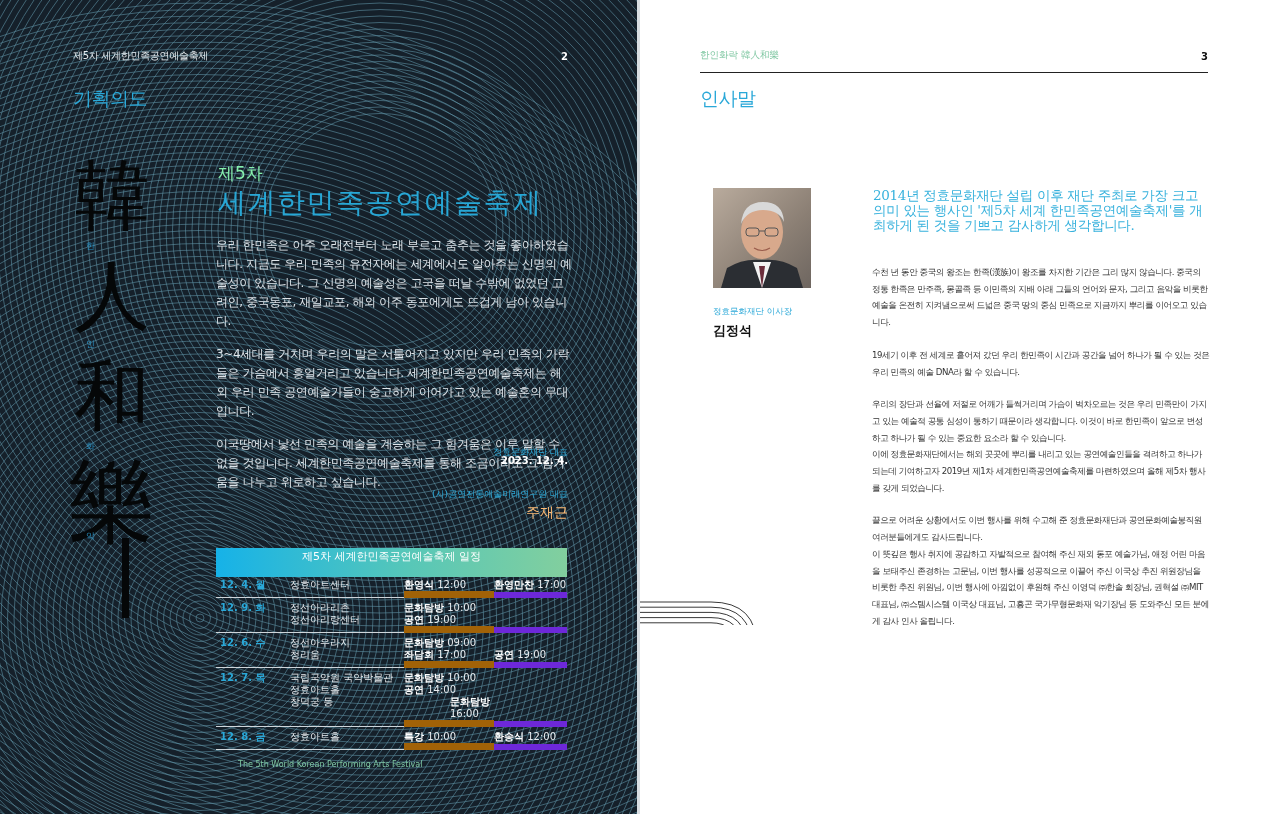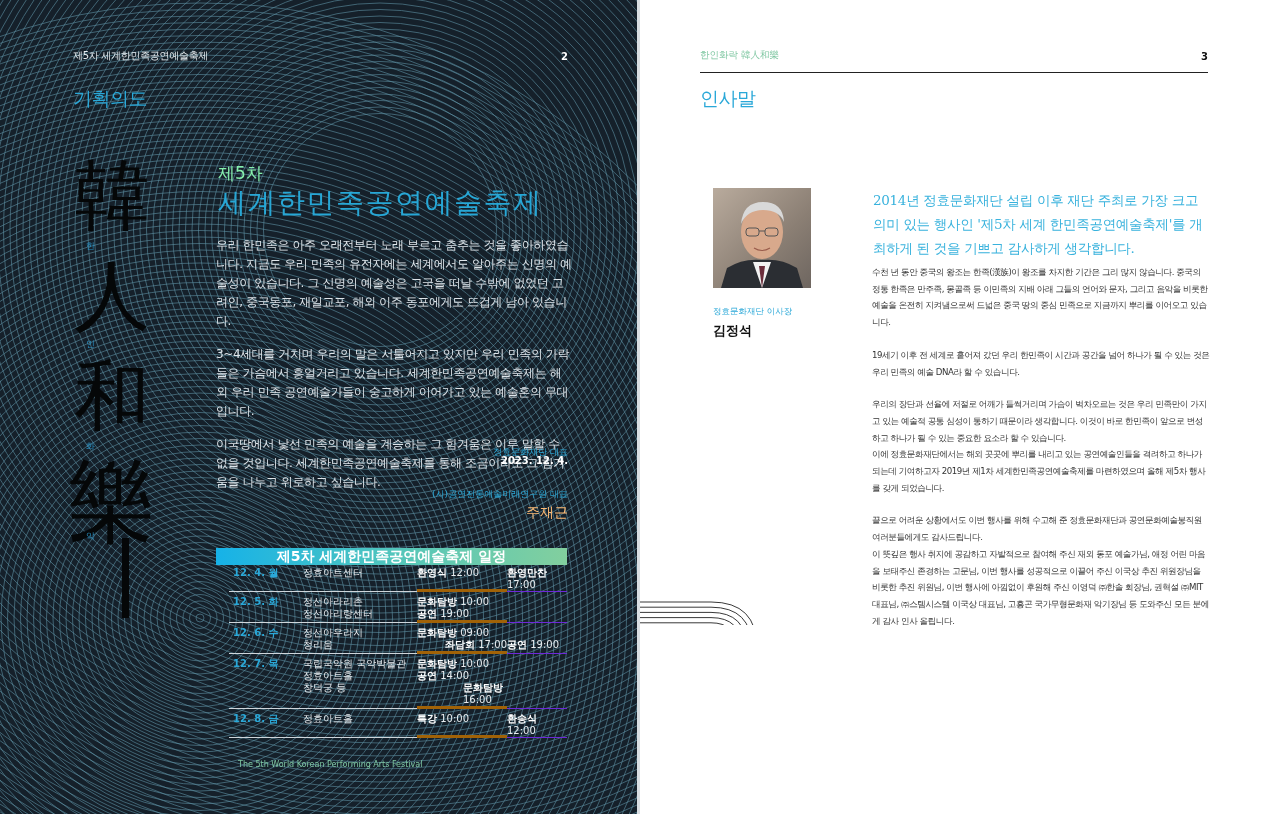--- a/index.html
+++ b/index.html
@@ -22,42 +22,42 @@
   .edition { left:218px; top:162px; font-size:17px; color:#86efac; }
   .festival-title { left:218px; top:184px; font-size:28px; color:#27a7d6; font-family:"DejaVu Serif",serif; letter-spacing:1.5px; }
   .body-left { left:216px; top:236px; width:356px; font-size:12px; color:#dfe5ea; line-height:19px; letter-spacing:-0.4px; }
   .body-left p { margin:0 0 14px 0; }
   .sign-date { right:72px; top:455px; font-size:10px; color:#ffffff; font-weight:bold; text-align:right; }
   .sign-org1 { right:72px; top:446px; font-size:9px; color:#2aa8d8; text-align:right; }
   .sign-org2 { right:72px; top:488px; font-size:9px; color:#2aa8d8; text-align:right; }
   .sign-name { right:72px; top:504px; font-size:14px; color:#fdba74; text-align:right; }
 
   .schedule { left:216px; top:548px; width:351px; }
-  .sched-head { height:17px; background:linear-gradient(90deg,#16b2e8 0%,#57c7b8 55%,#82cf9e 100%);
-                color:#fff; font-size:14px; text-align:center; line-height:17px; font-weight:bold; }
-  .sched-row { display:flex; position:relative; font-size:10px; color:#e8ecef; padding:2px 0 2px 0;margin-left:13px; }
+  .sched-head { height:29px; background:linear-gradient(90deg,#16b2e8 0%,#57c7b8 55%,#82cf9e 100%);
+                color:#fff; font-size:11px; text-align:center; line-height:17px; font-weight:normal; }
+  .sched-row { display:flex; position:relative; font-size:10px; color:#e8ecef; padding:2px 0 2px 0; }
   .sched-row .date { width:62px; color:#2aa8d8; font-weight:bold; padding-left:4px; border-bottom:1px solid #cfd6db; }
   .sched-row .venue { width:114px; line-height:12px; padding-left:8px; border-bottom:1px solid #cfd6db; }
-  .sched-row .ev1 { width:90px; line-height:12px; border-bottom:3px solid #a16207; }
-  .sched-row .ev2 { flex:1; line-height:12px; border-bottom:1px solid #6d28d9; }
+  .sched-row .ev1 { width:90px; line-height:12px; border-bottom:7px solid #a16207; }
+  .sched-row .ev2 { flex:1; line-height:12px; border-bottom:6px solid #6d28d9; }
   .sched-row .date { line-height:12px; }
   .ev-b { font-weight:bold; color:#ffffff; }
   .left-footer { left:238px; top:760px; font-size:8px; color:#7fc7a2; }
 
   
   .rh-running { left:60px; top:49px; font-size:9.5px; color:#7fc7a2; }
   .rh-running .hz { color:#7fc7a2; font-family:"DejaVu Serif",serif; }
   .rh-pagenum { left:561px; top:51px; font-size:10px; color:#111; font-weight:bold; }
   .rh-rule { left:60px; top:72px; width:508px; height:1px; background:#222; }
   .rh-section { left:60px; top:86px; font-size:19px; color:#2aa8d8; letter-spacing:-0.5px; }
   .photo { left:73px; top:188px; width:98px; height:100px; background:linear-gradient(135deg,#b9ab9d,#8b7f74 60%,#6e6660); overflow:hidden; }
   .photo svg { position:absolute; left:0; top:0; }
   .author-title { left:73px; top:306px; font-size:8.5px; color:#2aa8d8; }
   .author-name { left:73px; top:322px; font-size:13px; color:#111; font-weight:bold; }
-  .lead { left:233px; top:188px; width:330px; font-size:13.5px; color:#38b2dd; line-height:24px; font-family:"DejaVu Serif",serif; letter-spacing:-0.3px; }
+  .lead { left:233px; top:188px; width:330px; font-size:13.5px; color:#38b2dd; line-height:15px; font-family:"DejaVu Serif",serif; letter-spacing:-0.3px; }
   .body-right { left:232px; top:264px; width:338px; font-size:8.6px; color:#333; line-height:16.7px; letter-spacing:-0.45px; }
   .body-right p { margin:0 0 16px 0; }
   .body-right p.tight { margin:0; }
   .rf-rule { left:232px; top:745px; width:336px; height:1px; background:#555; }
   .right-footer { left:237px; top:760px; font-size:8px; color:#7fc7a2; }
   .pipes { left:0; top:560px; }
   .spine { left:637px; top:0; width:3px; height:814px; background:#d9dee2; }
 </style>
 </head>
 <body>
@@ -297,40 +297,40 @@
             <div>정효아트센터</div>
           </div>
           <div class="ev1">
             <div style="min-height: 12px;"><span class="ev-b">환영식</span><span> 12:00</span></div>
           </div>
           <div class="ev2">
             <div style="min-height: 12px;"><span class="ev-b">환영만찬</span><span> 17:00</span></div>
           </div>
         </div>
         <div class="sched-row">
-          <div class="date">12. 5. 화</div>
+          <div class="date">12. 9. 화</div>
           <div class="venue">
             <div>정선아라리촌</div>
             <div>정선아리랑센터</div>
           </div>
           <div class="ev1">
             <div style="min-height: 12px;"><span class="ev-b">문화탐방</span><span> 10:00</span></div>
             <div style="min-height: 12px;"><span class="ev-b">공연</span><span> 19:00</span></div>
           </div>
           <div class="ev2"></div>
         </div>
         <div class="sched-row">
           <div class="date">12. 6. 수</div>
           <div class="venue">
             <div>정선아우라지</div>
             <div>청리움</div>
           </div>
           <div class="ev1">
             <div style="min-height: 12px;"><span class="ev-b">문화탐방</span><span> 09:00</span></div>
-            <div style="min-height: 12px; text-align: right;"><span class="ev-b">좌담회</span><span> 17:00</span></div>
+            <div style="min-height: 12px;"><span class="ev-b">좌담회</span><span> 17:00</span></div>
           </div>
           <div class="ev2">
             <div style="min-height: 12px;"><span class="ev-b"></span><span></span></div>
             <div style="min-height: 12px;"><span class="ev-b">공연</span><span> 19:00</span></div>
           </div>
         </div>
         <div class="sched-row">
           <div class="date">12. 7. 목</div>
           <div class="venue">
             <div>국립국악원 국악박물관</div>

